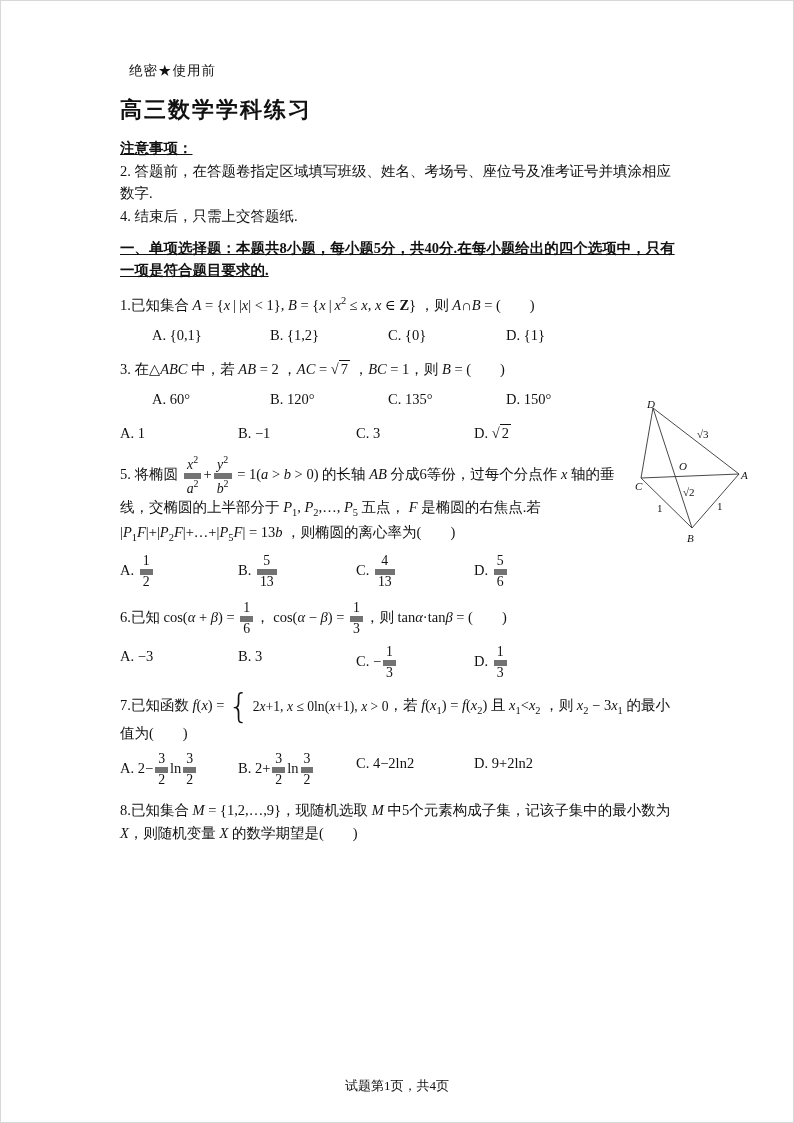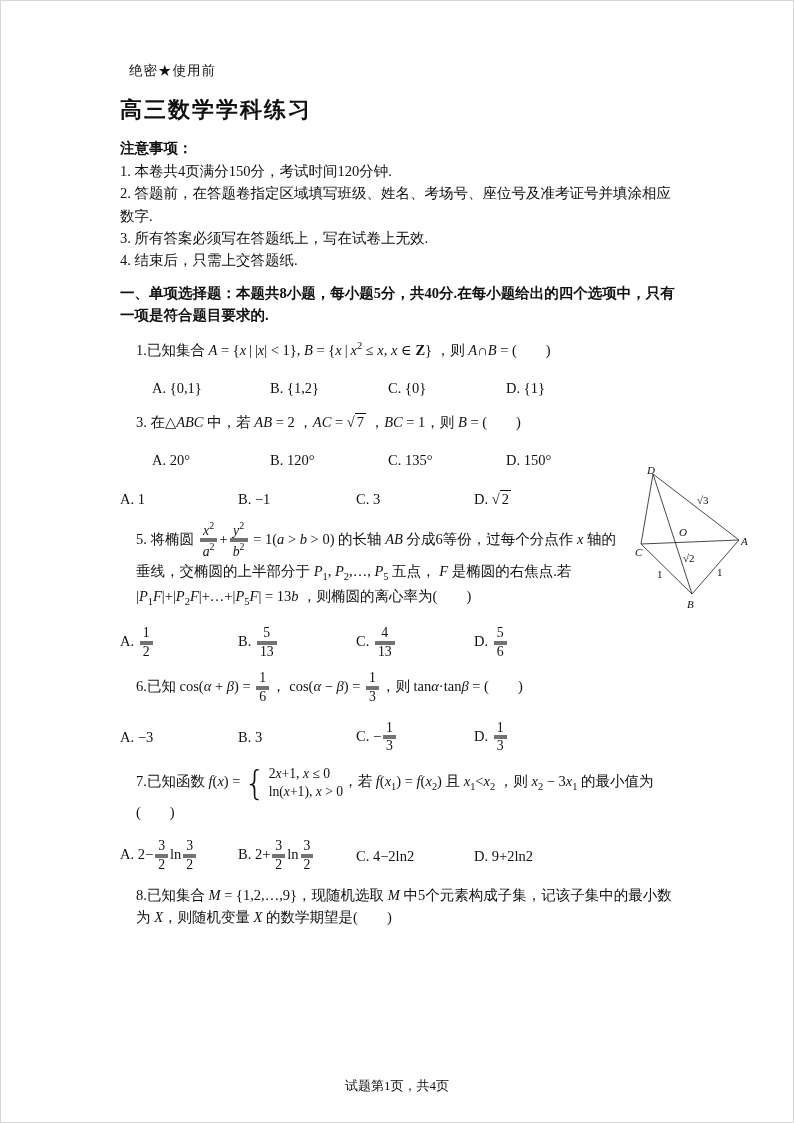--- a/index.html
+++ b/index.html
@@ -18,40 +18,40 @@
   }
   .security{
     position:absolute;top:60px;left:128px;
     font-size:13.5px;letter-spacing:1px;
   }
   .content{padding:92px 116px 0 119px;}
   .title{
     text-align:left;font-weight:bold;font-size:22px;
     margin:0 0 10px 0;letter-spacing:2px;
   }
-  .notice-heading{font-weight:bold;margin:6px 0 0 0;}
+  .notice-heading{font-weight:bold;margin:6px 0 0 0;text-decoration:underline;}
   .notice p{margin:0;}
-  .section-heading{font-weight:bold;margin:10px 0 4px 0;}
+  .section-heading{font-weight:bold;margin:10px 0 4px 0;text-decoration:underline;}
   .question{margin-top:11px;position:relative;}
-  .stem{margin:0 0 8px 16px;}
-  .options{display:flex;flex-wrap:nowrap;margin:16px 0 2px 0;align-items:center;}
+  .stem{margin:0 0 8px 0;}
+  .options{display:flex;flex-wrap:nowrap;margin:0 0 2px 0;}
   .options.indent{padding-left:32px;}
   .opt{min-width:118px;box-sizing:border-box;padding-right:10px;white-space:nowrap;}
   sup{font-size:0.72em;}
   sub{font-size:0.72em;}
   .frac{display:inline-block;vertical-align:middle;text-align:center;line-height:1.08;font-size:0.95em;margin:0 2px;}
-  .frac .num{display:block;border-bottom:4px solid #737373;padding:0 3px;}
+  .frac .num{display:block;border-bottom:6px solid #737373;padding:0 3px;}
   .frac .den{display:block;padding:0 3px;}
   .sqrt{white-space:nowrap;}
   .sqrt .rad{border-top:1px solid #111;padding:0 2px;}
   .vec{font-style:italic;position:relative;display:inline-block;padding:0 1px;margin-top:2px;}
   .vec::after{content:"→";position:absolute;left:50%;transform:translateX(-50%);top:-0.85em;font-size:0.72em;font-style:normal;}
   .cases{display:inline-flex;align-items:center;vertical-align:middle;}
   .cases .brace{font-size:34px;line-height:0.9;font-weight:300;margin-right:3px;font-family:"DejaVu Sans",sans-serif;}
-  .cases .rows{display:inline-flex;flex-direction:column;line-height:1.3;font-size:0.94em;text-align:left;}
+  .cases .rows{display:inline-flex;flex-direction:row;line-height:1.3;font-size:0.94em;text-align:left;}
   .fig{
     float:right;width:118px;height:150px;
     margin:-22px -76px 2px 10px;
   }
   .fig svg{width:118px;height:150px;display:block;}
   .fig text{font-size:11px;font-family:"Liberation Serif",serif;font-style:italic;}
   .fig text.plain{font-style:normal;}
   .footer{
     position:absolute;bottom:26px;left:0;right:0;
     text-align:center;font-size:13px;
@@ -63,43 +63,41 @@
 <div class="page">
 
   <div class="security">绝密★使用前</div>
 
   <div class="content">
 
     <h1 class="title">高三数学学科练习</h1>
 
     <div class="notice">
       <p class="notice-heading">注意事项：</p>
-      <p>1. 本卷共4页满分150分，考试时间120分钟.</p>
       <p>2. 答题前，在答题卷指定区域填写班级、姓名、考场号、座位号及准考证号并填涂相应数字.</p>
-      <p>3. 所有答案必须写在答题纸上，写在试卷上无效.</p>
       <p>4. 结束后，只需上交答题纸.</p>
     </div>
 
     <p class="section-heading">一、单项选择题：本题共8小题，每小题5分，共40分.在每小题给出的四个选项中，只有一项是符合题目要求的.</p>
 
     <div class="question">
       <p class="stem">1.已知集合 <i>A</i> = {<i>x</i> | |<i>x</i>| &lt; 1}, <i>B</i> = {<i>x</i> | <i>x</i><sup>2</sup> ≤ <i>x</i>, <i>x</i> ∈ <b>Z</b>} ，则 <i>A</i>∩<i>B</i> = (　　)</p>
       <div class="options indent">
         <span class="opt">A. {0,1}</span>
         <span class="opt">B. {1,2}</span>
         <span class="opt">C. {0}</span>
         <span class="opt">D. {1}</span>
       </div>
     </div>
 
 
     <div class="question">
       <p class="stem">3. 在△<i>ABC</i> 中，若 <i>AB</i> = 2 ，<i>AC</i> = <span class="sqrt">√<span class="rad">7</span></span> ，<i>BC</i> = 1，则 <i>B</i> = (　　)</p>
       <div class="options indent">
-        <span class="opt">A. 20°</span>
+        <span class="opt">A. 60°</span>
         <span class="opt">B. 120°</span>
         <span class="opt">C. 135°</span>
         <span class="opt">D. 150°</span>
       </div>
     </div>
 
     <div class="question">
       <div class="fig">
         <svg viewBox="0 0 118 150">
           <g stroke="#333" stroke-width="0.9" fill="none">

